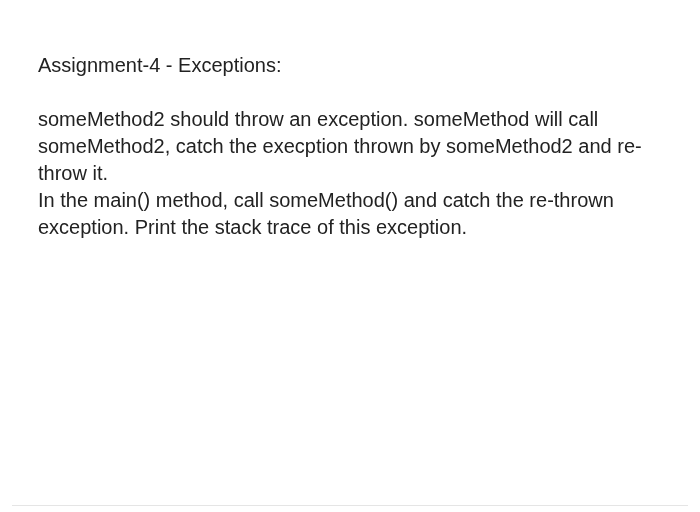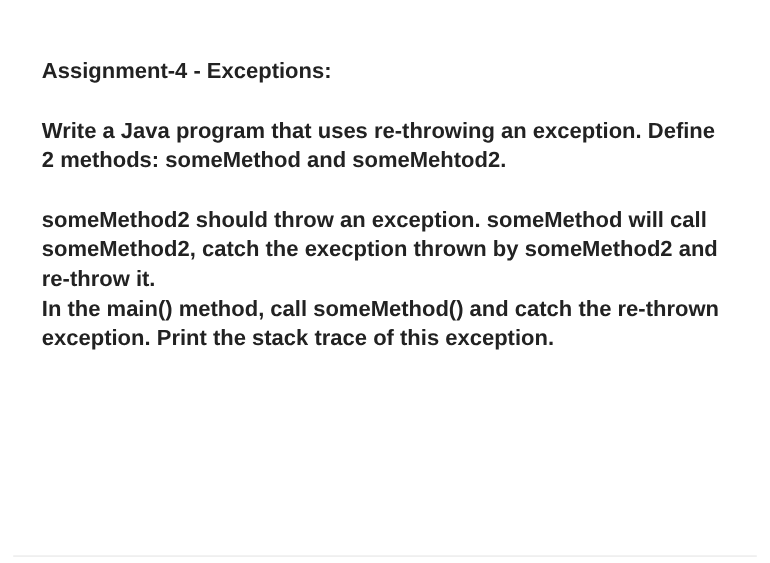--- a/index.html
+++ b/index.html
@@ -12,21 +12,20 @@
       height: 512px;
       background: #ffffff;
       font-family: -apple-system, BlinkMacSystemFont, "Segoe UI", Helvetica, Arial, sans-serif;
       color: #222222;
       padding: 52px 38px 38px 38px;
       position: relative;
     }
     .document {
       font-size: 20px;
       line-height: 1.35;
-      font-weight: bold;
     }
     .title {
       margin-bottom: 27px;
     }
     .para {
       margin-bottom: 27px;
     }
     .para:last-of-type {
       margin-bottom: 0;
     }
@@ -37,16 +36,15 @@
       right: 12px;
       height: 1px;
       background: #e5e5e5;
     }
   </style>
 </head>
 <body>
 
 <div class="document">
   <div class="title">Assignment-4 - Exceptions:</div>
-  <div class="para">Write a Java program that uses re-throwing an exception. Define 2 methods: someMethod and someMehtod2.</div>
   <div class="para">someMethod2 should throw an exception. someMethod will call someMethod2, catch the execption thrown by someMethod2 and re-throw it.<br>In the main() method, call someMethod() and catch the re-thrown exception. Print the stack trace of this exception.</div>
 </div>
 <div class="hr"></div>
 
 </body></html>

